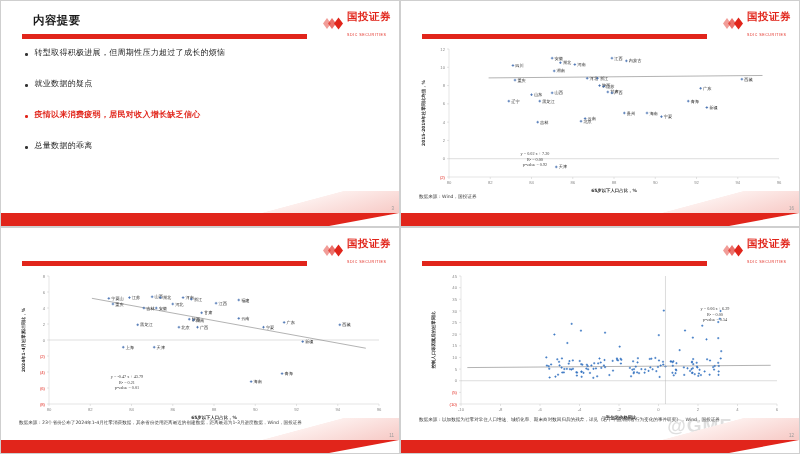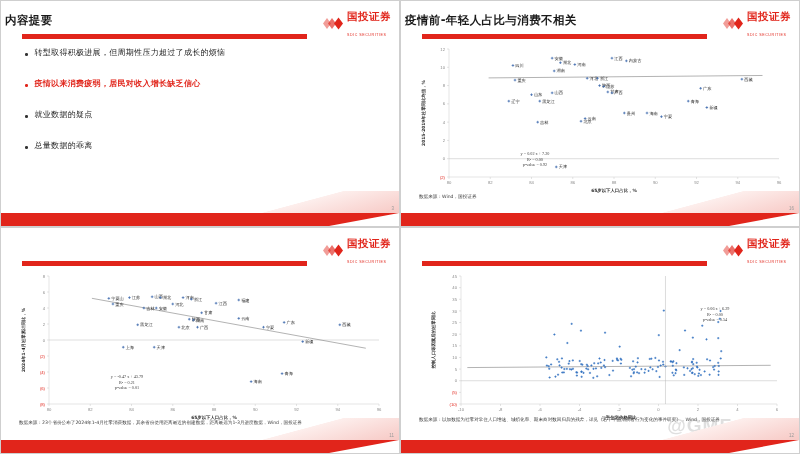--- a/index.html
+++ b/index.html
@@ -18,21 +18,21 @@
   .slide {
     position: relative;
     width: 400px; height: 227px;
     background: #ffffff;
     border: 1px solid #cfcfcf;
     overflow: hidden;
   }
   
   .slide-title {
     position: absolute;
-    left: 4px; top: 12px;
+    left: 32px; top: 12px;
     font-size: 11.5px;
     font-weight: bold;
     color: #1a1a1a;
     letter-spacing: .4px;
     white-space: nowrap;
     font-family: "DejaVu Sans", sans-serif;
   }
   .title-rule {
     position: absolute;
     left: 21px; top: 33px;
@@ -161,44 +161,43 @@
         <span class="logo-cn">国投证券</span><br>
         <span class="logo-en">SDIC SECURITIES</span>
       </span>
     </div>
 
     <div class="bullets">
       <div class="bullet">
         <span class="dot"></span>
         <span>转型取得积极进展，但周期性压力超过了成长的烦恼</span>
       </div>
+      <div class="bullet">
+        <span class="dot"></span>
+        <span>就业数据的疑点</span>
+      </div>
       <div class="bullet hl">
         <span class="dot"></span>
         <span>疫情以来消费疲弱，居民对收入增长缺乏信心</span>
       </div>
       <div class="bullet">
         <span class="dot"></span>
-        <span>就业数据的疑点</span>
-      </div>
-      <div class="bullet">
-        <span class="dot"></span>
         <span>总量数据的乖离</span>
       </div>
     </div>
 
     <div class="footer-swash"></div>
     <div class="page-num">3</div>
     <div class="footer-bar">
       <div class="footer-tri"></div>
     </div>
   </div>
 
   <div class="slide">
     <div class="logo-swash"></div>
-    <div class="slide-title">疫情前-年轻人占比与消费不相关</div>
     <div class="title-rule"></div>
     <div class="logo">
       <span class="logo-mark">
         <svg width="26" height="15" viewBox="0 0 26 15">
           <g fill="#e1251b">
             <polygon points="2,7.5 6,2 10,7.5 6,13" opacity=".45"></polygon>
             <polygon points="7,7.5 11,2 15,7.5 11,13" opacity=".65"></polygon>
             <polygon points="13,7.5 17.5,1.5 22,7.5 17.5,13.5"></polygon>
           </g>
         </svg>

